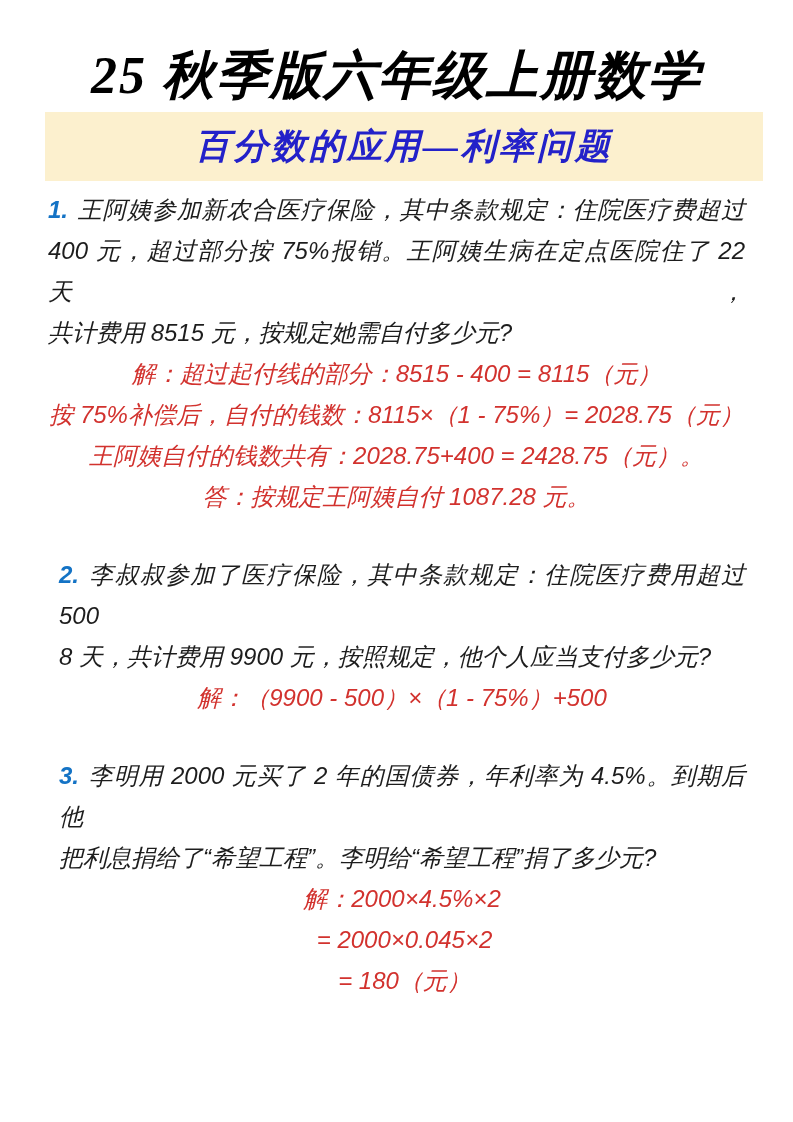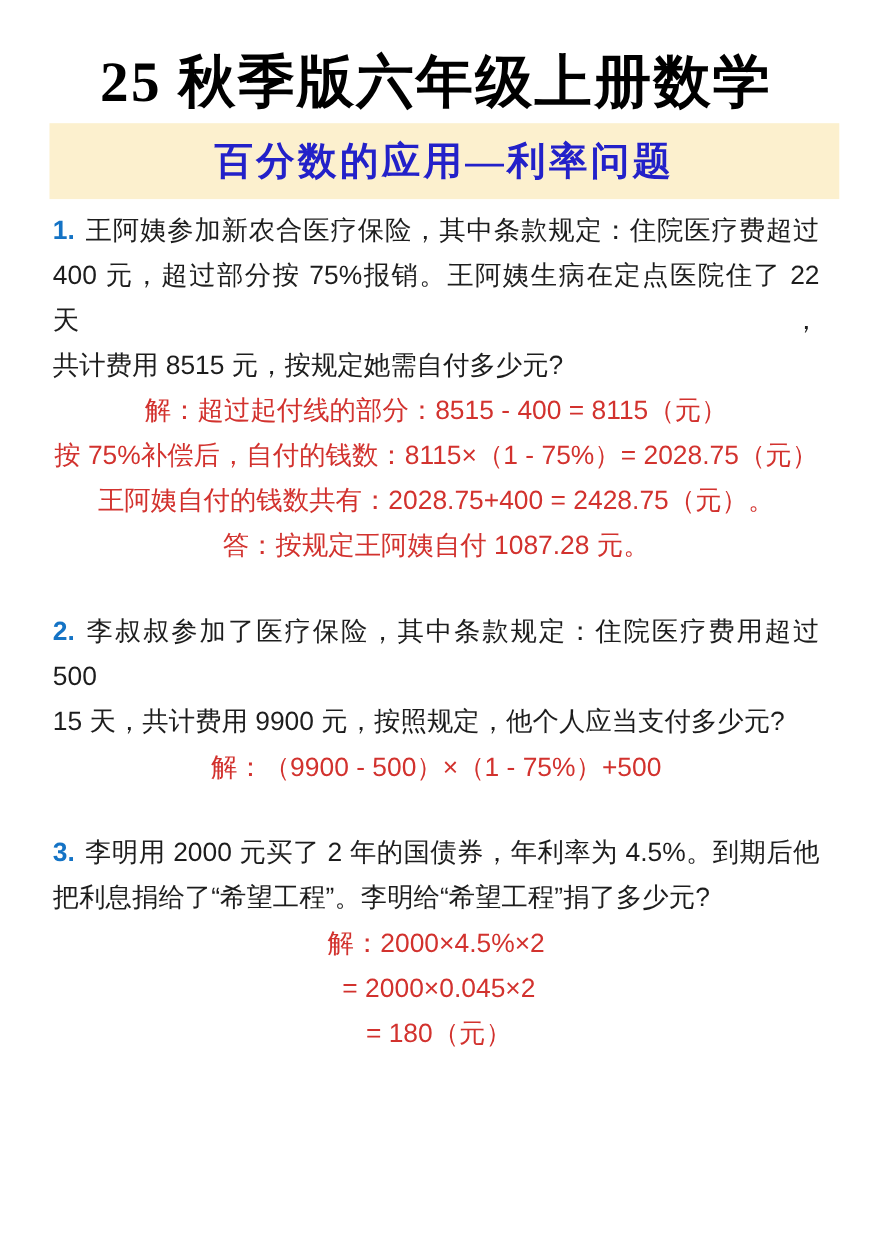--- a/index.html
+++ b/index.html
@@ -7,20 +7,21 @@
     padding: 0;
     background: #ffffff;
   }
   .page {
     position: relative;
     width: 793px;
     height: 1122px;
     background: #ffffff;
     overflow: hidden;
     font-family: "Liberation Sans", sans-serif;
+    font-style: italic;
   }
   .title {
     margin: 44px 0 0 0;
     text-align: center;
     font-family: "Liberation Serif", "DejaVu Serif", serif;
     font-weight: 900;
     font-size: 52px;
     line-height: 64px;
     letter-spacing: 2px;
     color: #000000;
@@ -40,20 +41,21 @@
     font-size: 35px;
     letter-spacing: 3px;
     color: var(--subtitle-blue, #2321c9);
     white-space: nowrap;
   }
   .content {
     margin: 8px 48px 0 48px;
   }
   .problem + .problem {
     margin-top: 37px;
+    margin-left: 11px;
   }
   .q-line, .s-line {
     font-size: 24px;
     line-height: 41px;
     color: #1d1d1d;
     white-space: nowrap;
   }
   .q-line.fill {
     white-space: normal;
     text-align: justify;
@@ -91,21 +93,21 @@
           <div class="s-line">解：超过起付线的部分：8515 - 400 = 8115（元）</div>
           <div class="s-line">按 75%补偿后，自付的钱数：8115×（1 - 75%）= 2028.75（元）</div>
           <div class="s-line">王阿姨自付的钱数共有：2028.75+400 = 2428.75（元）。</div>
           <div class="s-line">答：按规定王阿姨自付 1087.28 元。</div>
         </div>
   </section>
 
   <section class="problem">
     <div class="question">
           <div class="q-line fill"><span class="pnum">2.</span>李叔叔参加了医疗保险，其中条款规定：住院医疗费用超过 500</div>
-          <div class="q-line">15 天，共计费用 9900 元，按照规定，他个人应当支付多少元?</div>
+          <div class="q-line">8 天，共计费用 9900 元，按照规定，他个人应当支付多少元?</div>
         </div>
     <div class="solution">
           <div class="s-line">解：（9900 - 500）×（1 - 75%）+500</div>
         </div>
   </section>
 
   <section class="problem">
     <div class="question">
           <div class="q-line fill"><span class="pnum">3.</span>李明用 2000 元买了 2 年的国债券，年利率为 4.5%。到期后他</div>
           <div class="q-line">把利息捐给了“希望工程”。李明给“希望工程”捐了多少元?</div>

